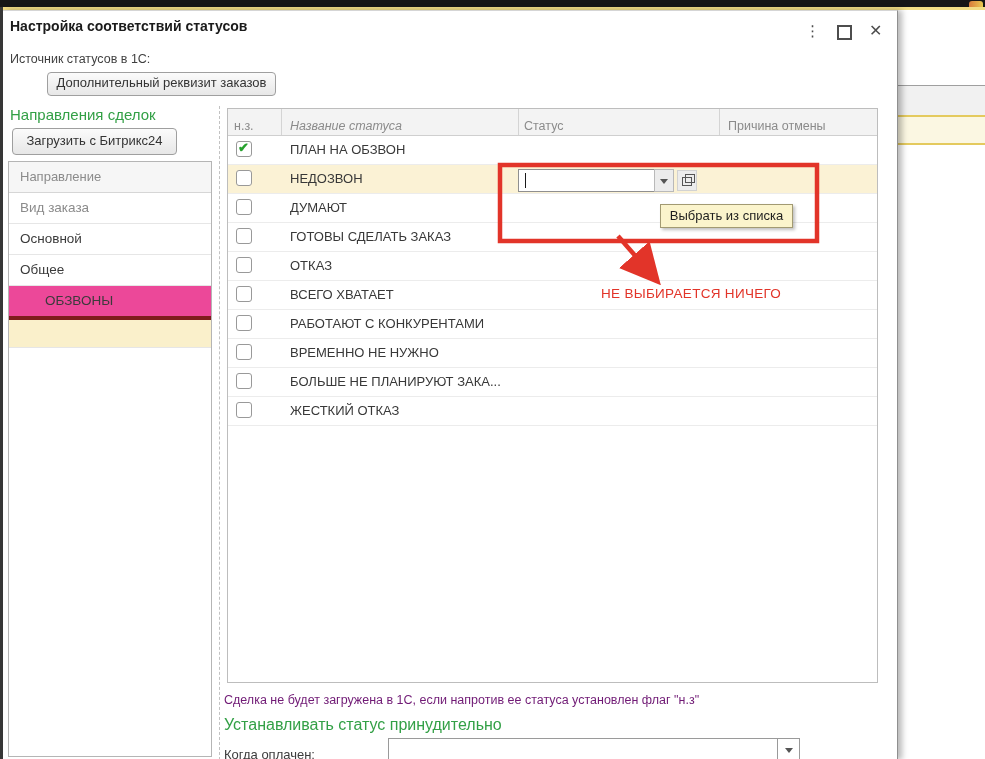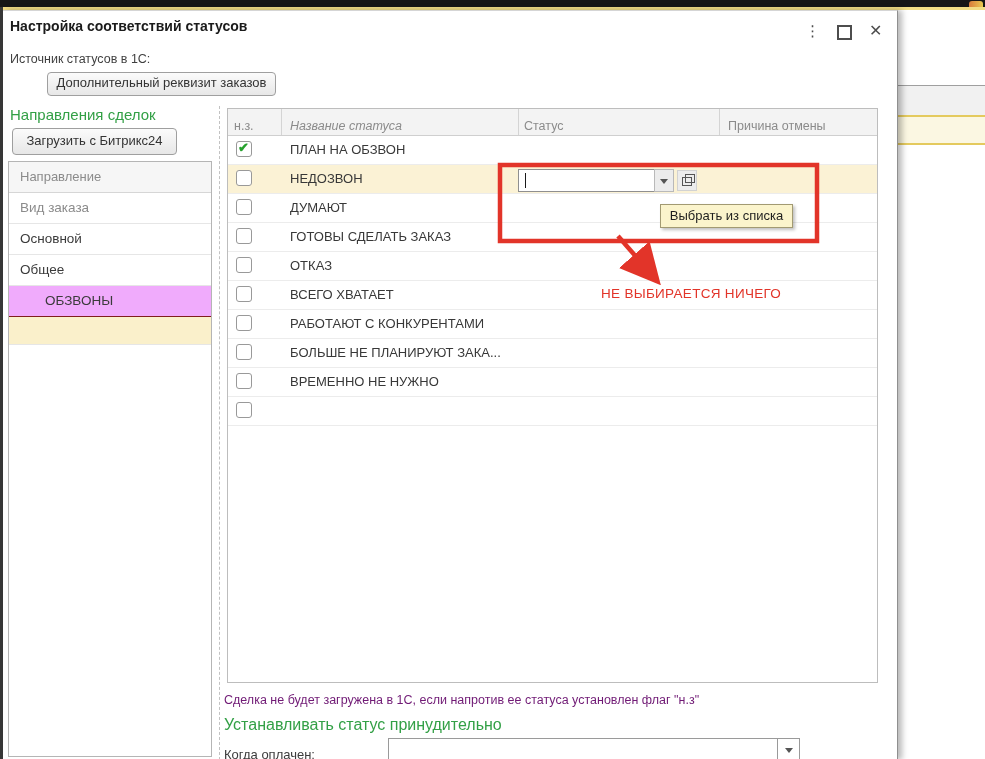--- a/index.html
+++ b/index.html
@@ -35,21 +35,21 @@
   .dir-title{left:7px;top:95px;font-size:15px;color:#33a046;}
   .load-btn{left:9px;top:117px;width:163px;height:25px;line-height:23px;}
 
   
   .left-table{left:5px;top:150px;width:204px;height:596px;border:1px solid #b5b5b5;background:#fff;box-sizing:border-box;}
   .lt-header{height:30px;line-height:30px;padding-left:11px;background:#f6f6f6;
              border-bottom:1px solid #d6d6d6;color:#8b8b8b;font-size:13px;}
   .lt-row{height:30px;line-height:30px;padding-left:11px;border-bottom:1px solid #e6e6e6;
           font-size:13.5px;color:#3b3b3b;cursor:pointer;}
   .lt-row.group{color:#8b8b8b;}
-  .lt-row.sel{background:#f0abfc;border-bottom:1px solid #7f1d1d;padding-left:36px;}
+  .lt-row.sel{background:#ec4899;border-bottom:4px solid #7f1d1d;padding-left:36px;}
   .lt-row.sel2{background:#faf0cb;height:27px;line-height:27px;}
 
   .splitter{left:216px;top:95px;height:654px;width:0;border-left:1px dashed #c2c2c2;cursor:col-resize;}
 
   
   .status-table{left:224px;top:97px;width:651px;height:575px;border:1px solid #bdbdbd;background:#fff;box-sizing:border-box;}
   .st-header{position:relative;height:26px;background:#f3f3f3;border-bottom:1px solid #cfcfcf;
              color:#8b8b8b;font-size:12.5px;}
   .st-header span{position:absolute;top:4px;line-height:26px;white-space:nowrap;}
   .st-h0{left:6px;} .st-h1{left:62px;font-style:italic;} .st-h2{left:296px;} .st-h3{left:500px;}
@@ -165,28 +165,29 @@
       <div class="st-row">
         <span class="cbx"></span>
         <span class="st-name">ВСЕГО ХВАТАЕТ</span>
       </div>
       <div class="st-row">
         <span class="cbx"></span>
         <span class="st-name">РАБОТАЮТ С КОНКУРЕНТАМИ</span>
       </div>
       <div class="st-row">
         <span class="cbx"></span>
+        <span class="st-name">ВРЕМЕННО НЕ НУЖНО</span>
+      </div>
+      <div class="st-row">
+        <span class="cbx"></span>
         <span class="st-name">БОЛЬШЕ НЕ ПЛАНИРУЮТ ЗАКА...</span>
       </div>
       <div class="st-row">
         <span class="cbx"></span>
-        <span class="st-name">ВРЕМЕННО НЕ НУЖНО</span>
-      </div>
-      <div class="st-row">
-        <span class="cbx"></span>
+        <span class="st-name">ЖЕСТКИЙ ОТКАЗ</span>
       </div>
 
       <input class="abs combo-input" value="" style="">
       <span class="abs caret"></span>
       <span class="abs combo-drop">
           <i class="tri"></i>
         </span>
       <span class="abs combo-choose">
           <i class="pick-icon"></i>
         </span>

